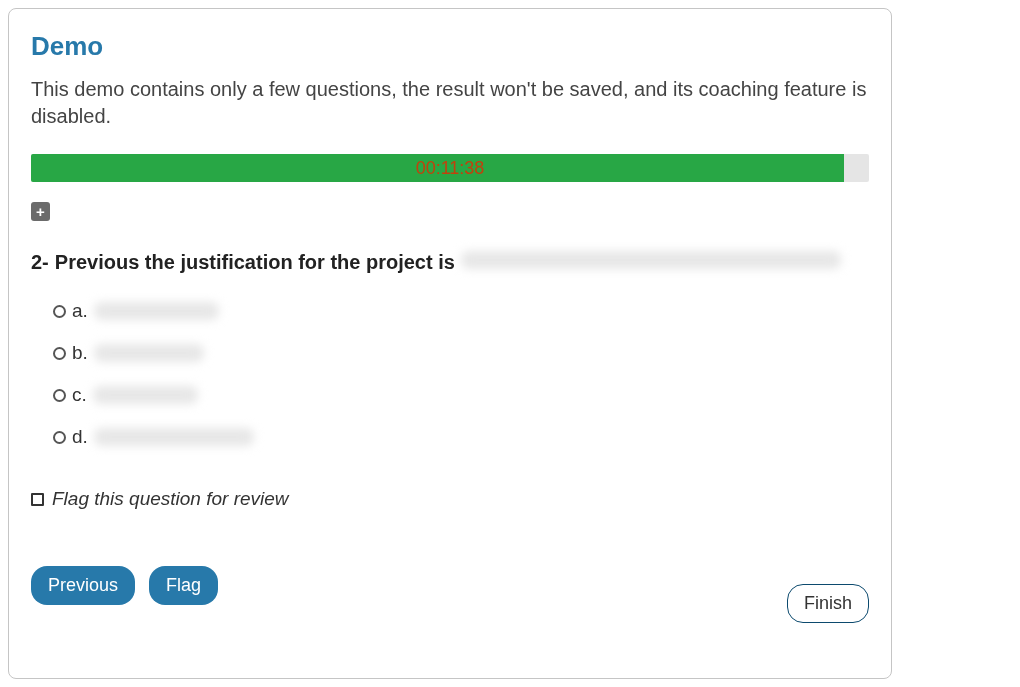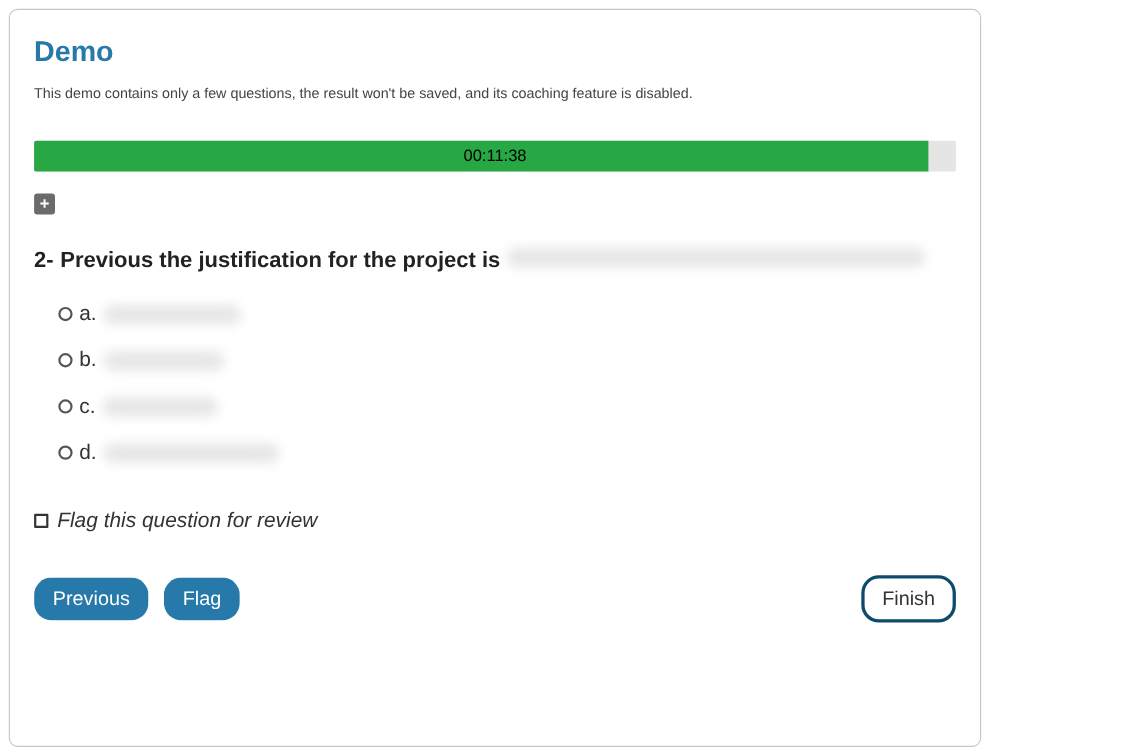--- a/index.html
+++ b/index.html
@@ -17,22 +17,22 @@
     position: relative;
   }
   .title {
     color: #2779aa;
     font-size: 26px;
     font-weight: 700;
     margin-bottom: 14px;
   }
   .subtitle {
     color: #444;
-    font-size: 13px;
-    margin-bottom: 34px;
+    font-size: 20px;
+    margin-bottom: 24px;
     line-height: 1.35;
   }
   .progress-wrap {
     width: 100%;
     height: 28px;
     background: #e5e5e5;
     border-radius: 2px;
     margin-bottom: 20px;
     position: relative;
   }
@@ -40,22 +40,22 @@
     height: 100%;
     background: #28a745;
     border-radius: 2px 0 0 2px;
   }
   .progress-text {
     position: absolute;
     left: 0; top: 0; right: 0; bottom: 0;
     display: flex;
     align-items: center;
     justify-content: center;
-    font-size: 15px;
-    color: #000000;
+    font-size: 18px;
+    color: #c2410c;
   }
   .nav-row {
     display: flex;
     align-items: center;
     gap: 8px;
     margin-bottom: 30px;
   }
   .expand-icon {
     width: 19px;
     height: 19px;
@@ -141,22 +141,23 @@
     border: 1px solid transparent;
   }
   .btn-primary {
     background: #2779aa;
     color: #fff;
     margin-right: 14px;
   }
   .btn-outline {
     background: #fff;
     color: #333;
-    border: 3px solid #0c4a6e;
+    border: 1px solid #0c4a6e;
     margin-left: auto;
+    margin-top: 36px;
   }
 </style>
 </head>
 <body>
 
 <div class="panel">
 
   <h1 class="title">Demo</h1>
   <p class="subtitle">This demo contains only a few questions, the result won't be saved, and its coaching feature is disabled.</p>
 

